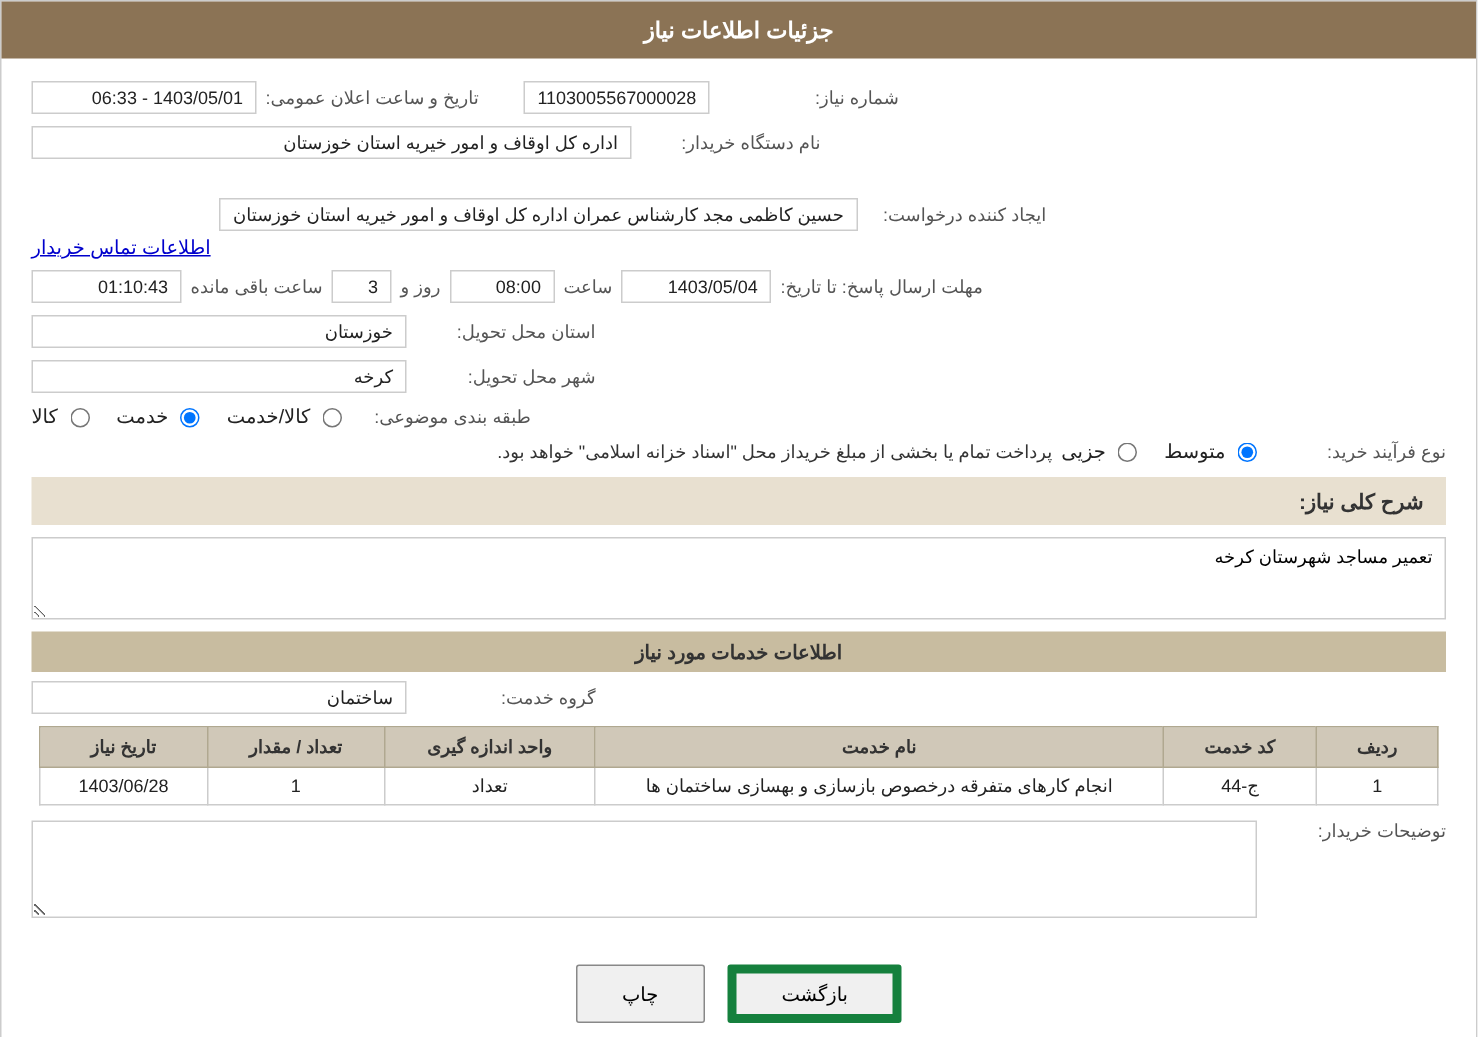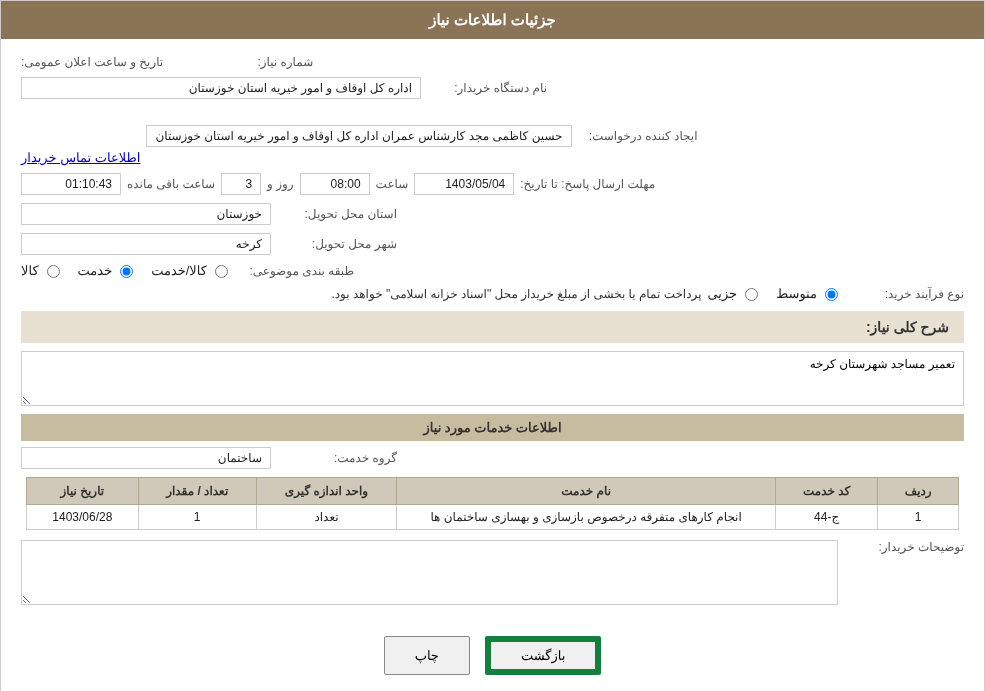--- a/index.html
+++ b/index.html
@@ -200,22 +200,24 @@
 <div class="page-wrapper">
 
   <div class="header-bar">
     <span>جزئیات اطلاعات نیاز</span>
   </div>
 
   <div class="content-area">
 
     <div class="field-row">
       <span class="field-label">شماره نیاز:</span>
+      <div class="field-value xsmall">1103005567000028</div>
       &nbsp;&nbsp;&nbsp;&nbsp;&nbsp;
       <span class="field-label">تاریخ و ساعت اعلان عمومی:</span>
+      <div class="field-value small">1403/05/01 - 06:33</div>
     </div>
 
     <div class="field-row">
       <span class="field-label">نام دستگاه خریدار:</span>
       <div class="field-value wide">اداره کل اوقاف و امور خیریه استان خوزستان</div>
     </div>
 
     <div class="field-row">
       <span class="field-label">ایجاد کننده درخواست:</span>
       <div class="field-value" style="min-width:320px;">حسین کاظمی مجد کارشناس عمران اداره کل اوقاف و امور خیریه استان خوزستان</div>

